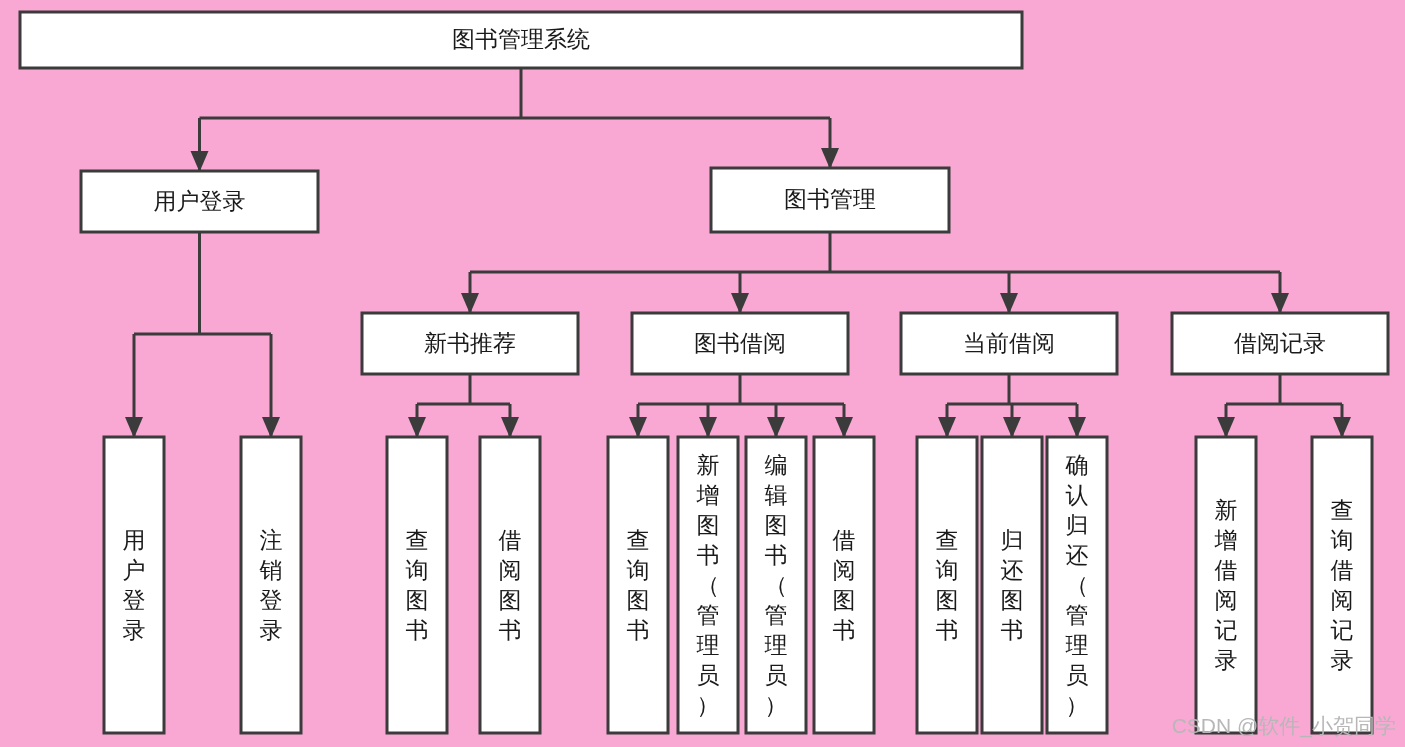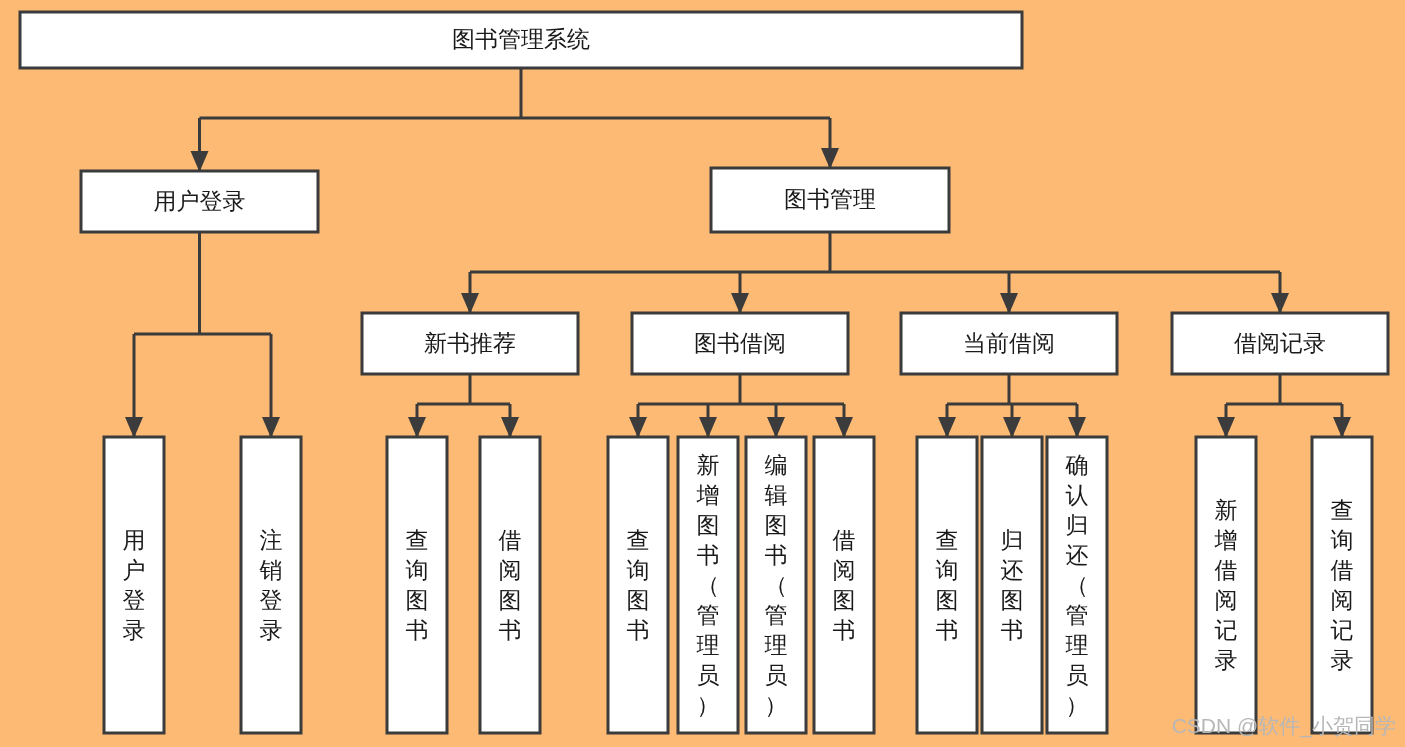--- a/index.html
+++ b/index.html
@@ -8,21 +8,21 @@
     padding: 0;
     background: #ffffff;
   }
   body {
     font-family: "Liberation Sans", "DejaVu Sans", sans-serif;
   }
   #diagram-root {
     position: relative;
     width: 1405px;
     height: 747px;
-    background: #fdba74;
+    background: #f9a8d4;
     overflow: hidden;
   }
   svg.diagram-canvas {
     position: absolute;
     left: 0;
     top: 0;
     width: 1405px;
     height: 747px;
     display: block;
   }

